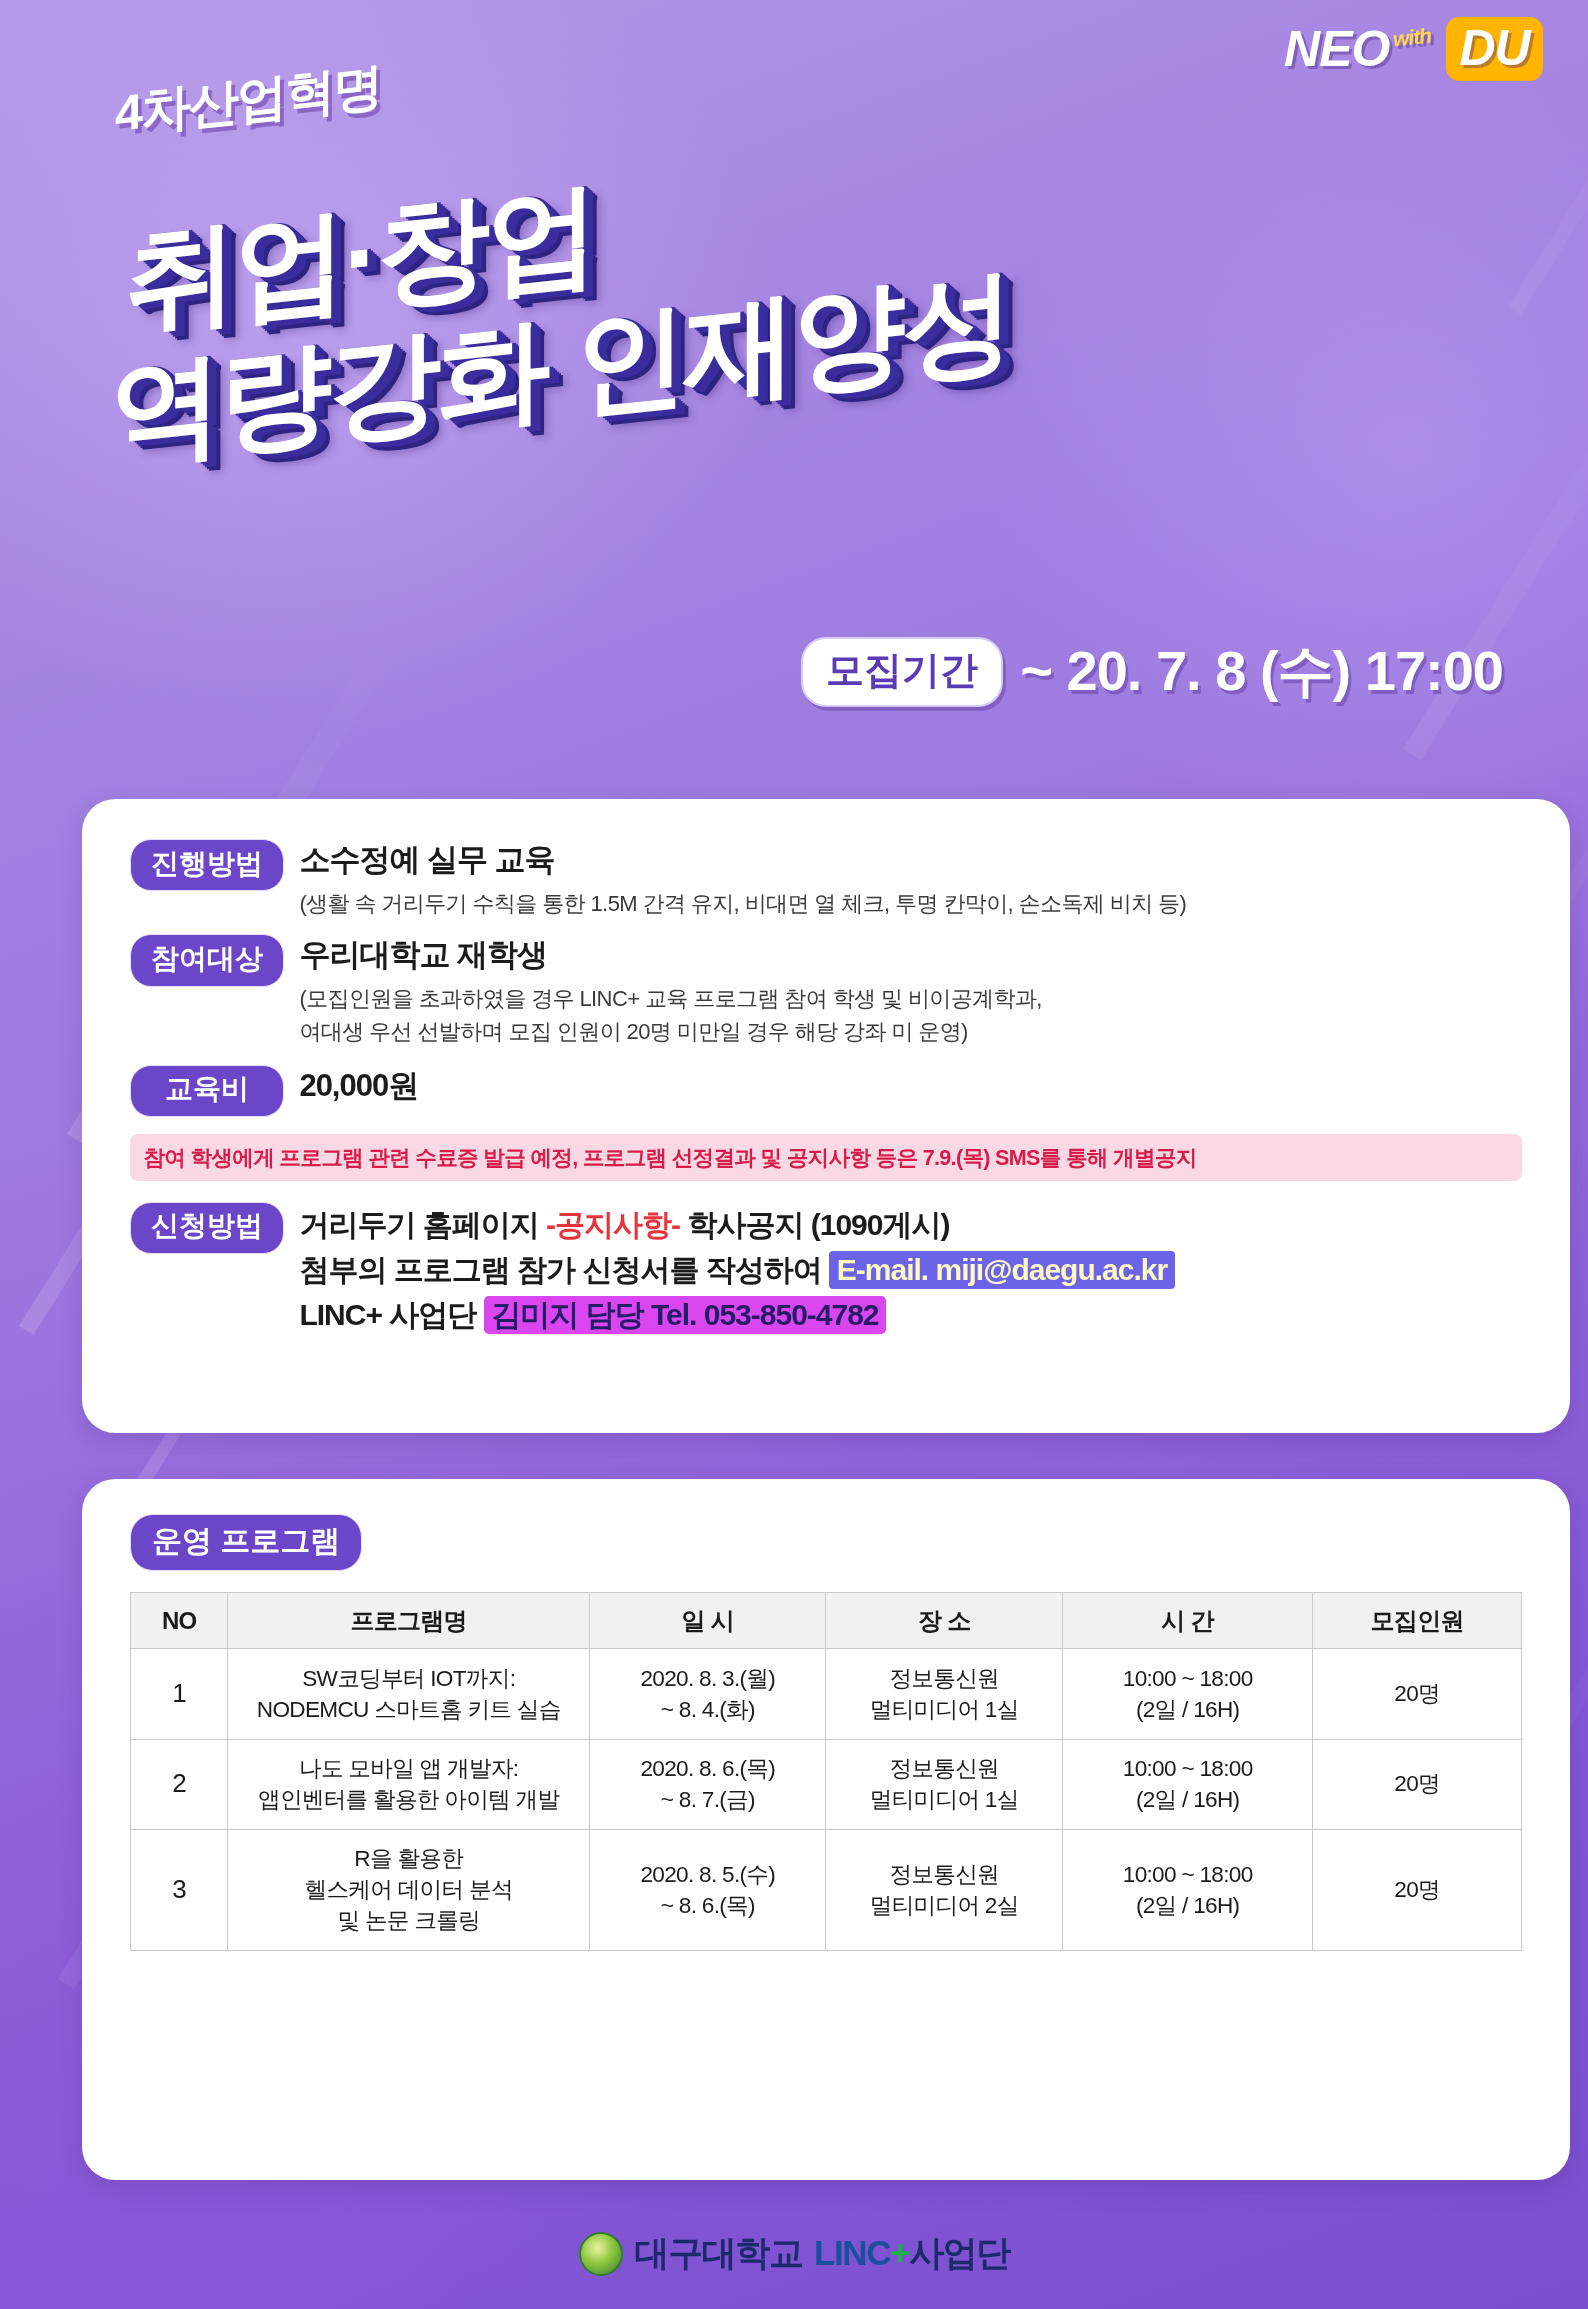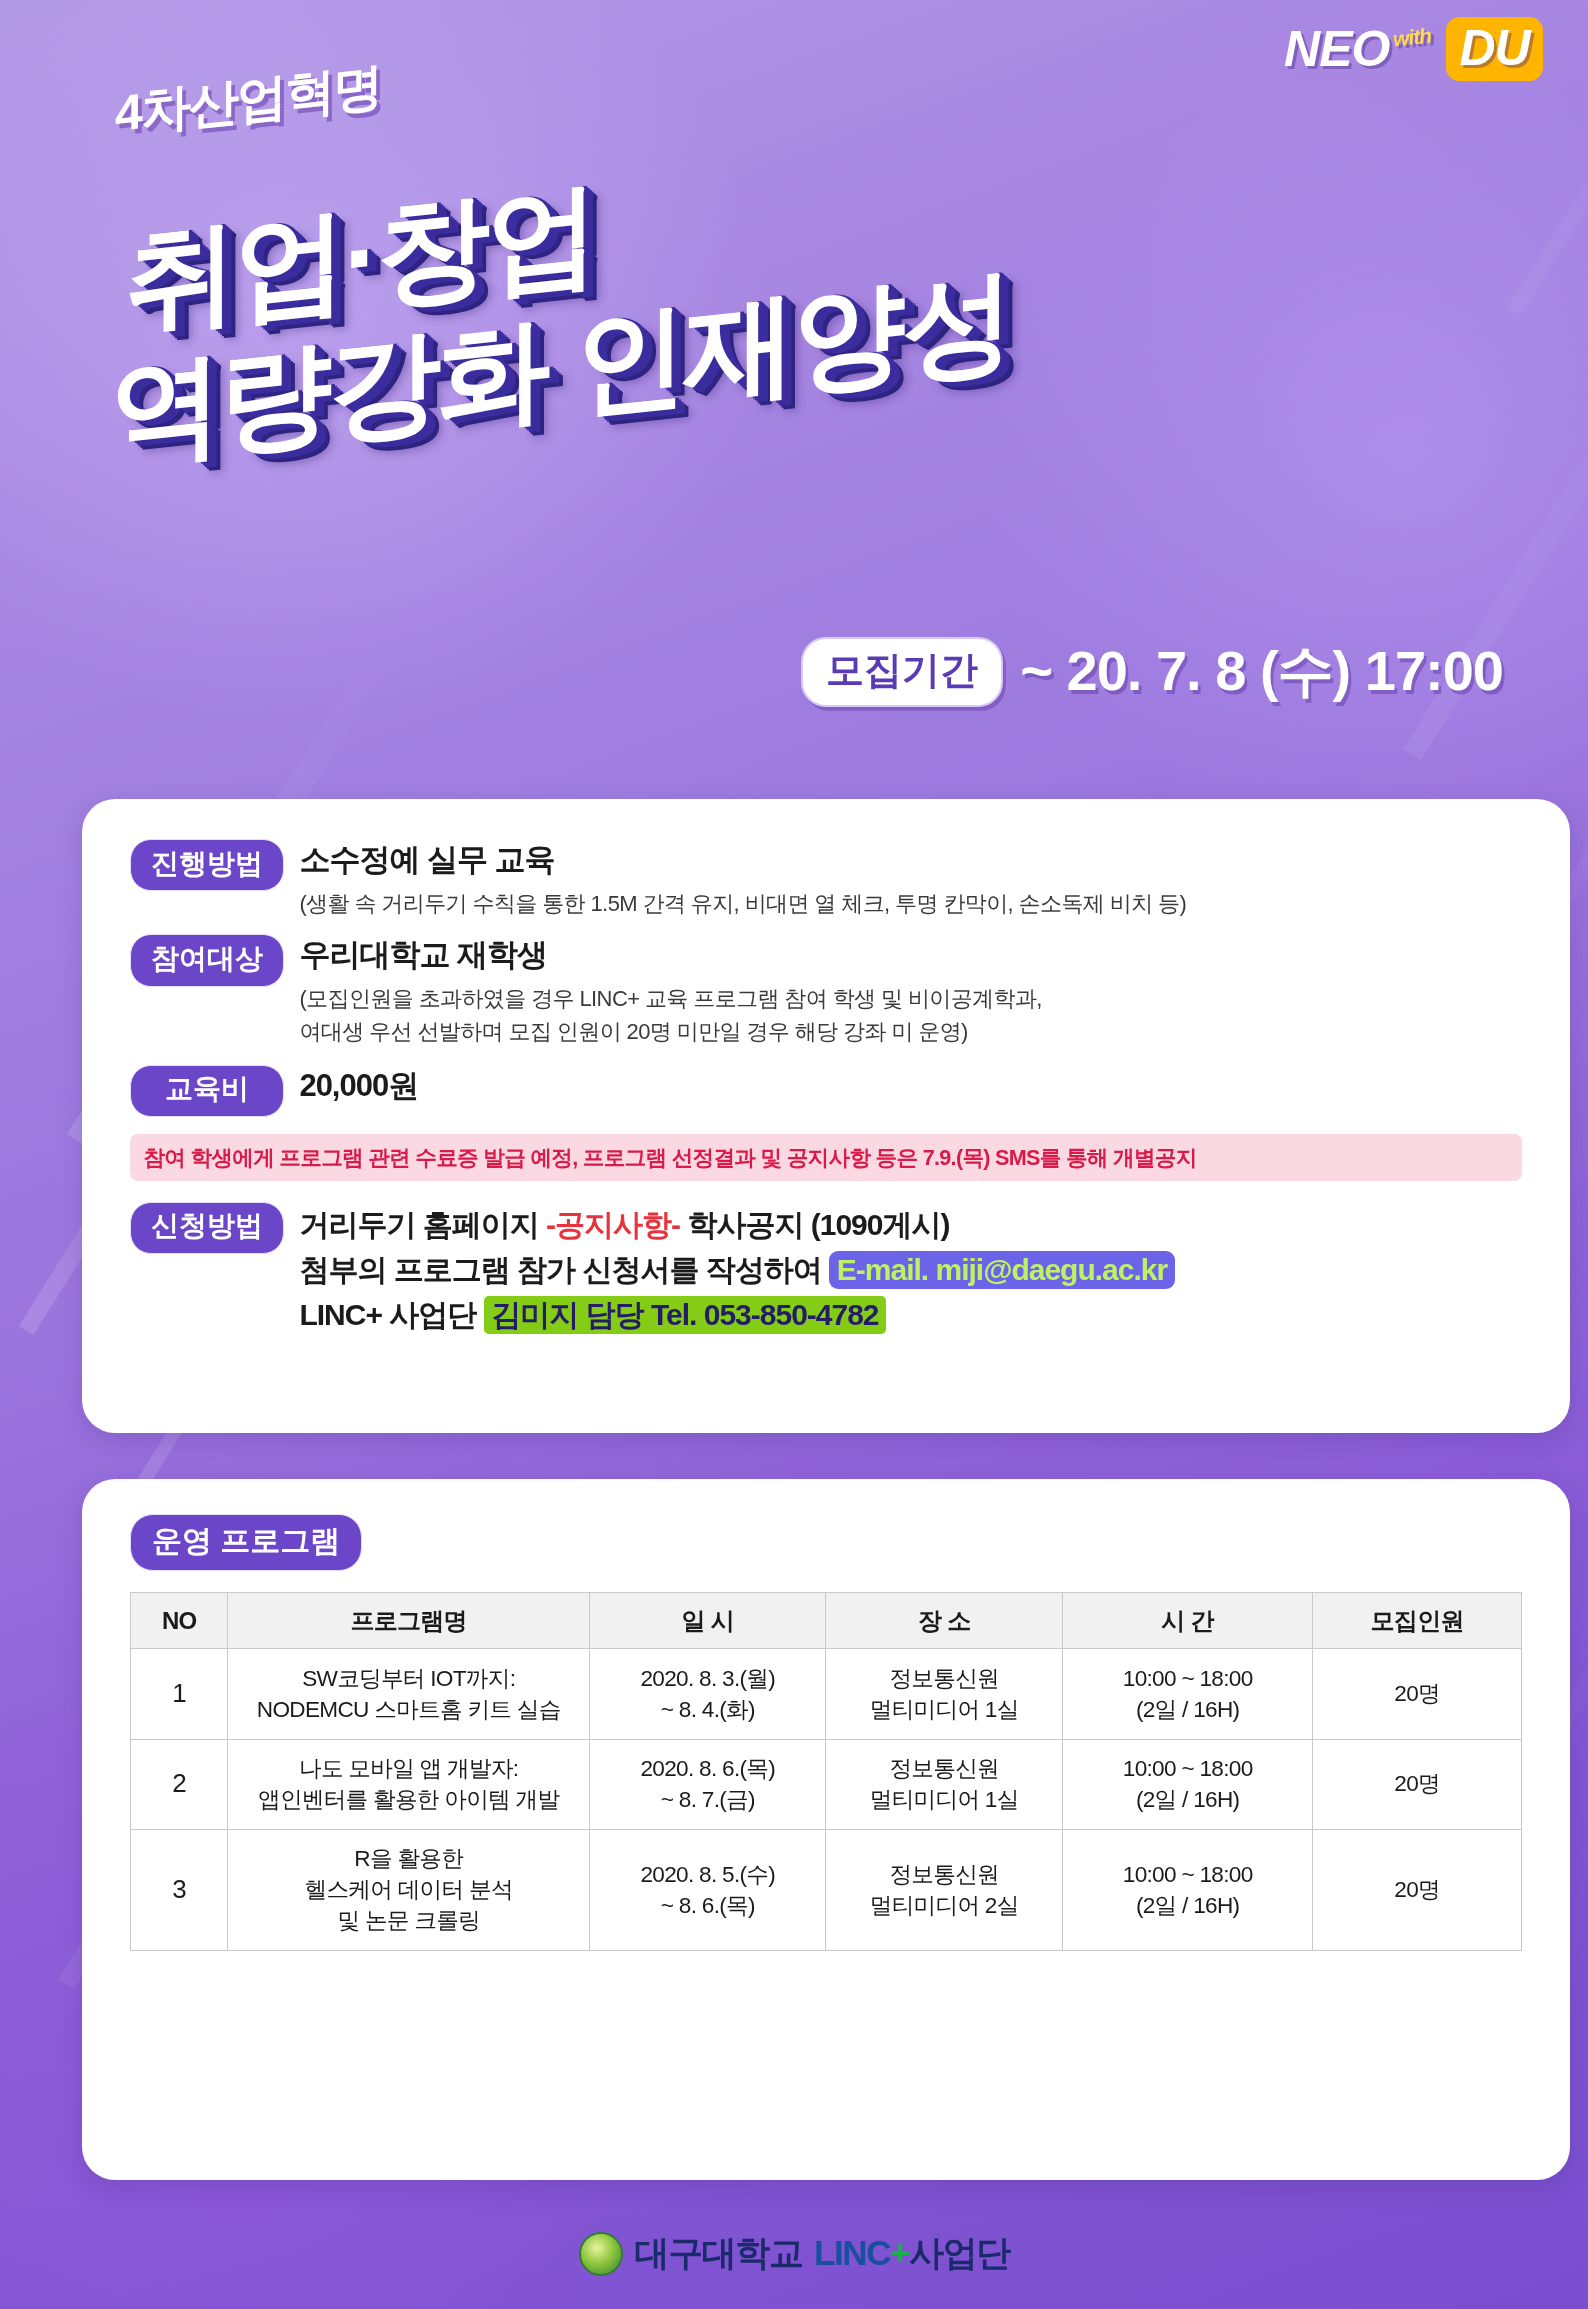--- a/index.html
+++ b/index.html
@@ -126,24 +126,24 @@
   .inline-small { font-size:22px; font-weight:normal; color:#3a3a3a; }
 
   .notice {
     margin:17.3px 0 5.8px 0;
     background:#fbd9e3; color:#d81b4a; font-weight:bold;
     font-size:21.6px; border-radius:7.7px; padding:8.6px 13.4px; letter-spacing:-0.7px;
   }
   .apply-line { font-size:30px; font-weight:bold; color:#1b1b1b; letter-spacing:-1px; line-height:1.5; }
   .red { color:#e8323c; }
   .hl-blue {
-    background:#6b63e8; color:#bef264; padding:1.9px 7.7px 3.8px 7.7px; border-radius:9px;
+    background:#6b63e8; color:#fef9c3; padding:1.9px 7.7px 3.8px 7.7px; border-radius:4px;
   }
   .hl-lav {
-    background:#84cc16; color:#241d66; padding:1.9px 7.7px 3.8px 7.7px; border-radius:4.8px;
+    background:#d946ef; color:#241d66; padding:1.9px 7.7px 3.8px 7.7px; border-radius:4.8px;
   }
 
   
   .prog-title {
     display:inline-block;
     background:#6b46c9; color:#ffffff; font-weight:bold;
     font-size:30px; border-radius:23px; padding:5.8px 21px 8.6px 21px;
     border:1.9px solid #e6defa; margin-bottom:21px;
   }
   table { width:100%; border-collapse:collapse; }

